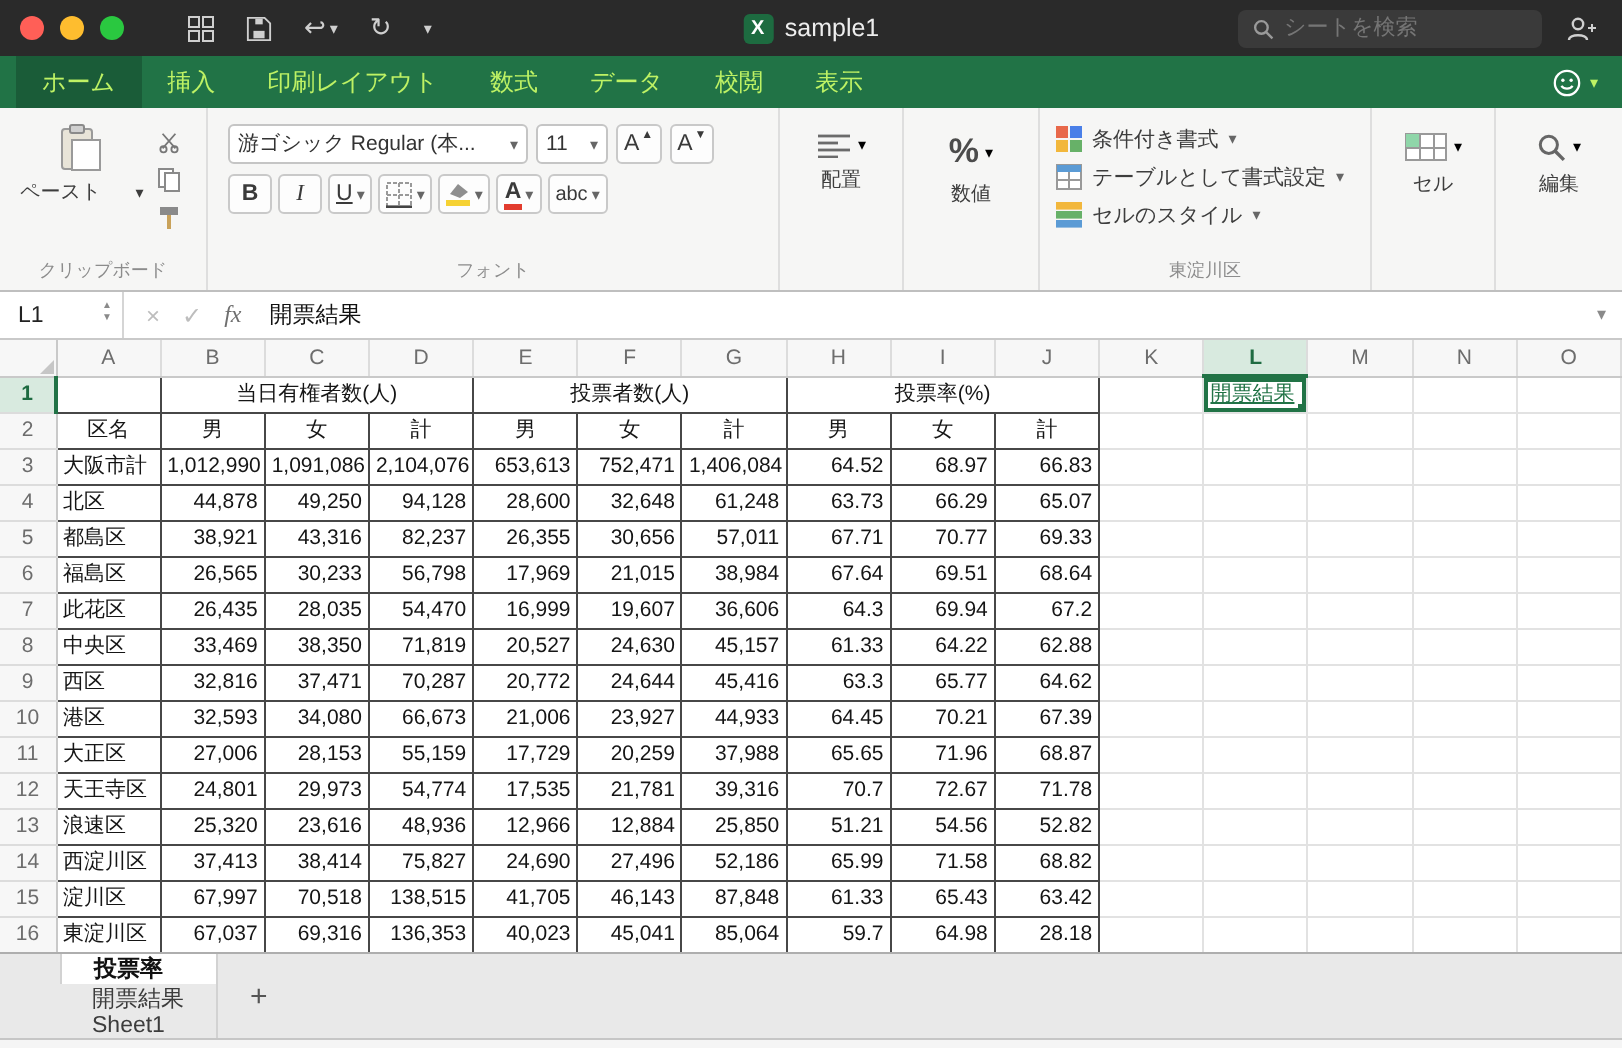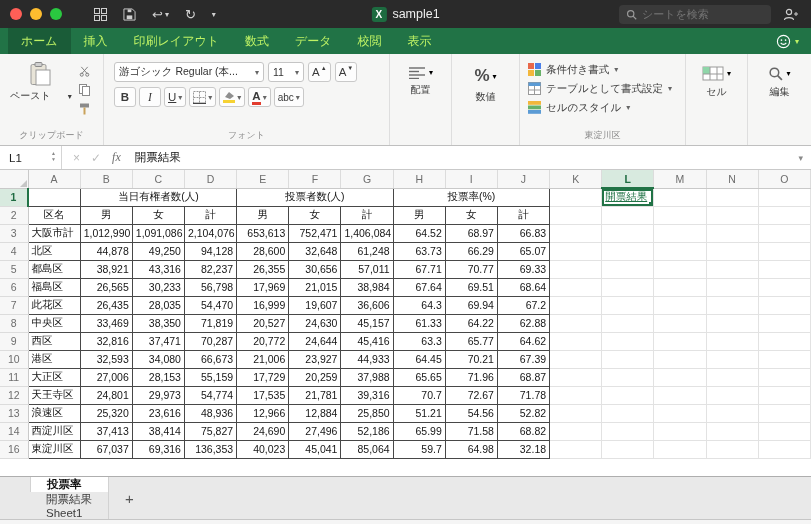--- a/index.html
+++ b/index.html
@@ -655,31 +655,49 @@
             <td class="cell tb num">65.99</td>
             <td class="cell tb num">71.58</td>
             <td class="cell tb num">68.82</td>
             <td class="cell"></td>
             <td class="cell"></td>
             <td class="cell"></td>
             <td class="cell"></td>
             <td class="cell"></td>
           </tr>
           <tr>
+            <th class="rowh">15</th>
+            <td class="cell tb left">淀川区</td>
+            <td class="cell tb num">67,997</td>
+            <td class="cell tb num">70,518</td>
+            <td class="cell tb num">138,515</td>
+            <td class="cell tb num">41,705</td>
+            <td class="cell tb num">46,143</td>
+            <td class="cell tb num">87,848</td>
+            <td class="cell tb num">61.33</td>
+            <td class="cell tb num">65.43</td>
+            <td class="cell tb num">63.42</td>
+            <td class="cell"></td>
+            <td class="cell"></td>
+            <td class="cell"></td>
+            <td class="cell"></td>
+            <td class="cell"></td>
+          </tr>
+          <tr>
             <th class="rowh">16</th>
             <td class="cell tb left">東淀川区</td>
             <td class="cell tb num">67,037</td>
             <td class="cell tb num">69,316</td>
             <td class="cell tb num">136,353</td>
             <td class="cell tb num">40,023</td>
             <td class="cell tb num">45,041</td>
             <td class="cell tb num">85,064</td>
             <td class="cell tb num">59.7</td>
             <td class="cell tb num">64.98</td>
-            <td class="cell tb num">32.18</td>
+            <td class="cell tb num">28.18</td>
             <td class="cell"></td>
             <td class="cell"></td>
             <td class="cell"></td>
             <td class="cell"></td>
             <td class="cell"></td>
           </tr>
         </tbody>
       </table>
   </div>
 

